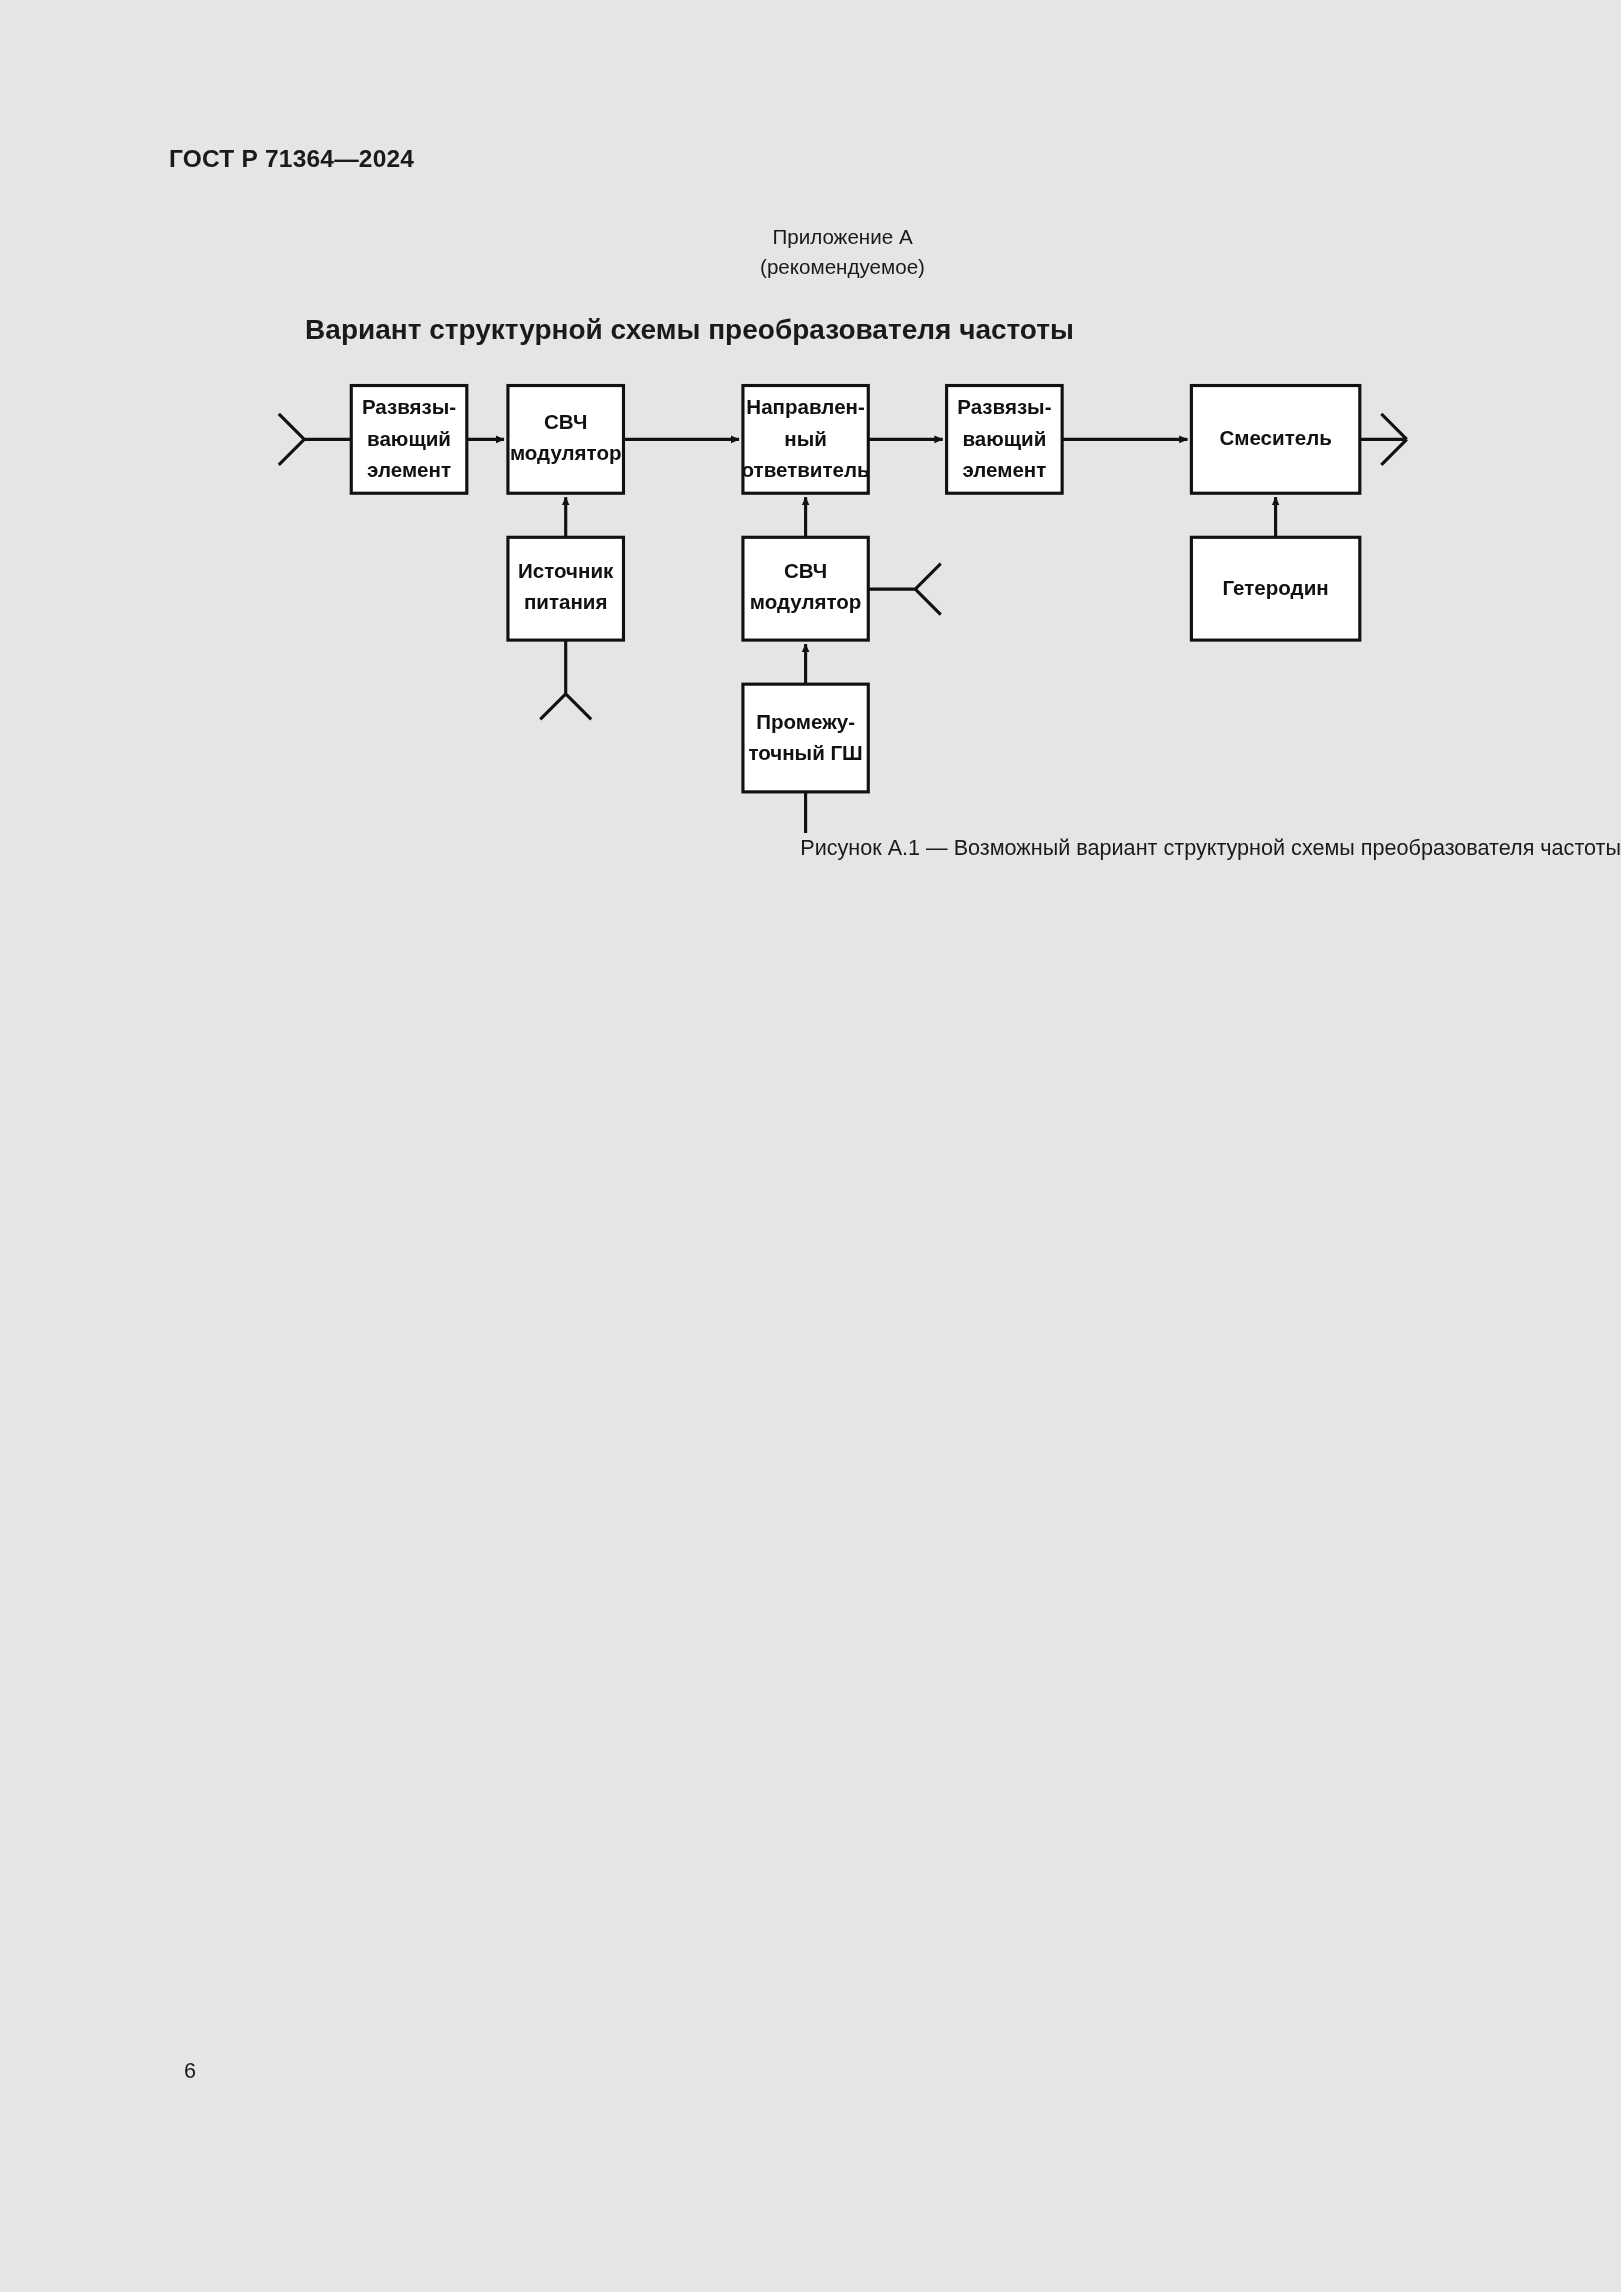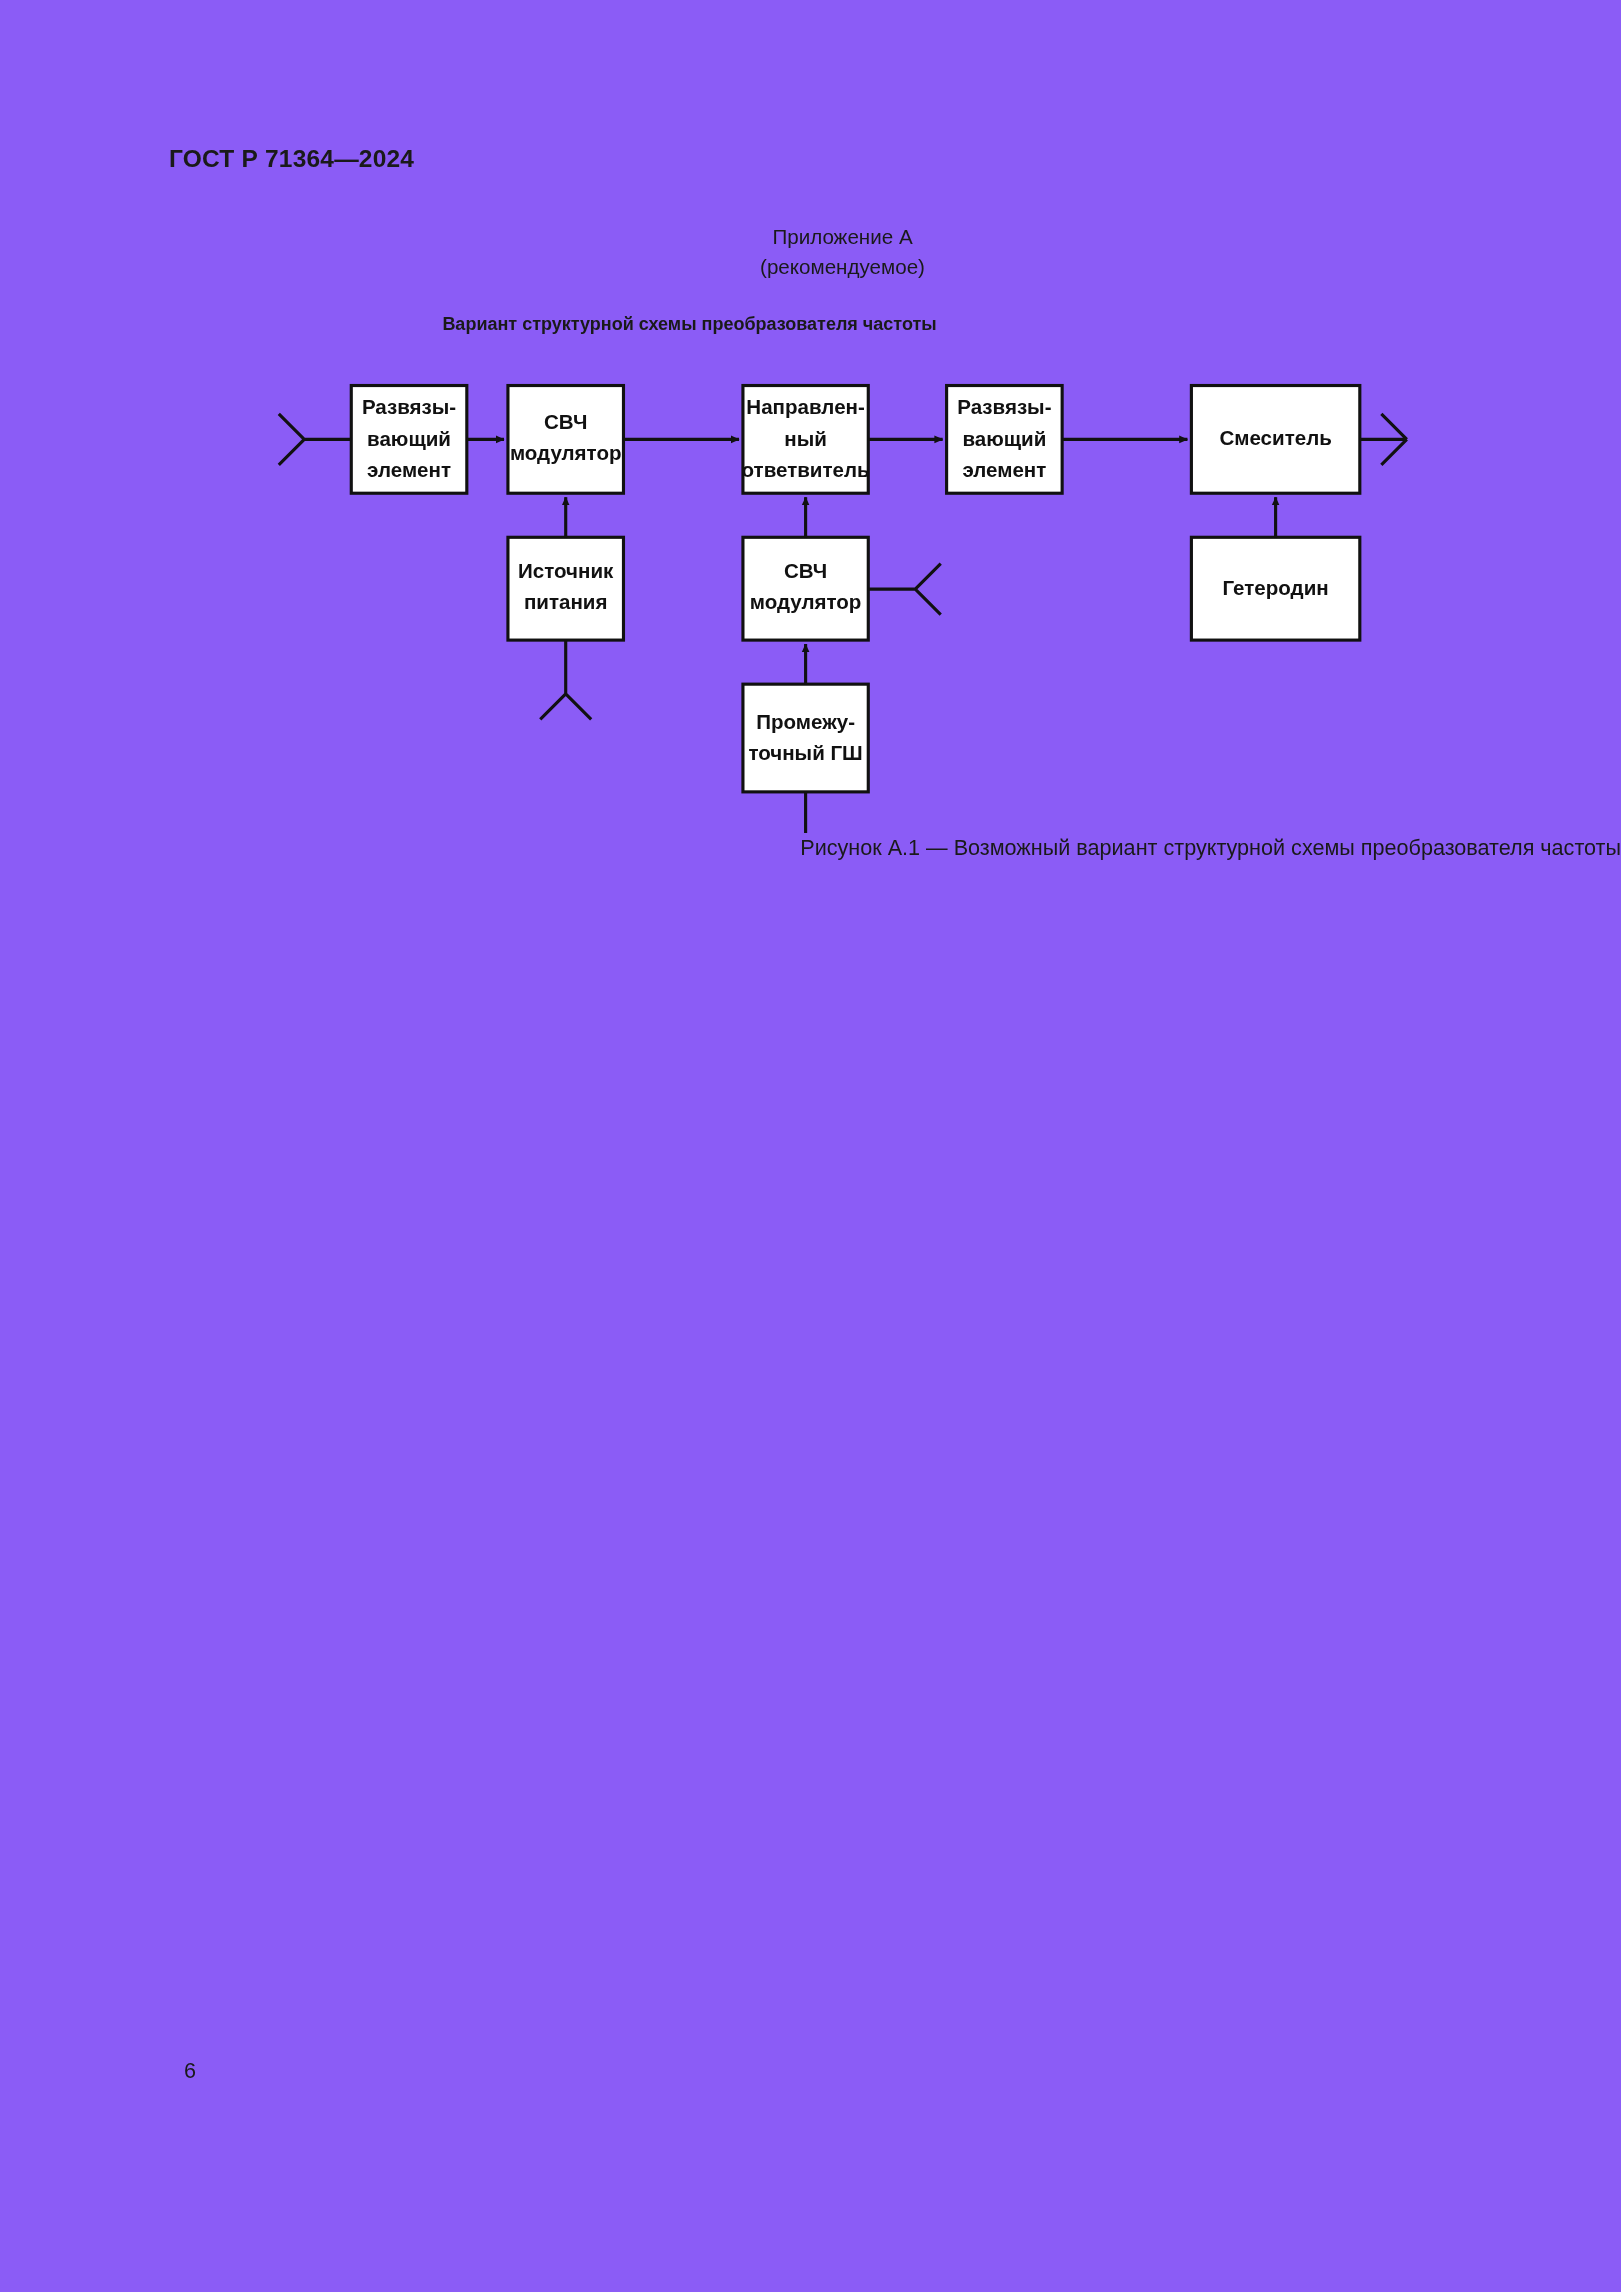--- a/index.html
+++ b/index.html
@@ -8,21 +8,21 @@
     background: #ffffff;
   }
   body {
     font-family: "Liberation Sans", sans-serif;
     color: #1a1a1a;
   }
   #page {
     position: relative;
     width: 1621px;
     height: 2293px;
-    background: #8b5cf6;
+    background: #e5e5e5;
     overflow: hidden;
   }
 
   
   .doc-header {
     position: absolute;
     left: 169px;
     top: 145px;
     font-size: 24.5px;
     font-weight: bold;
@@ -43,21 +43,21 @@
   }
   .annex-block div { white-space: nowrap; }
 
   
   .annex-title {
     position: absolute;
     left: 0;
     top: 314px;
     width: 1379px;
     text-align: center;
-    font-size: 18px;
+    font-size: 28px;
     font-weight: bold;
     white-space: nowrap;
   }
 
   
   #figure {
     position: absolute;
     left: 0;
     top: 363px;
     width: 1612px;

